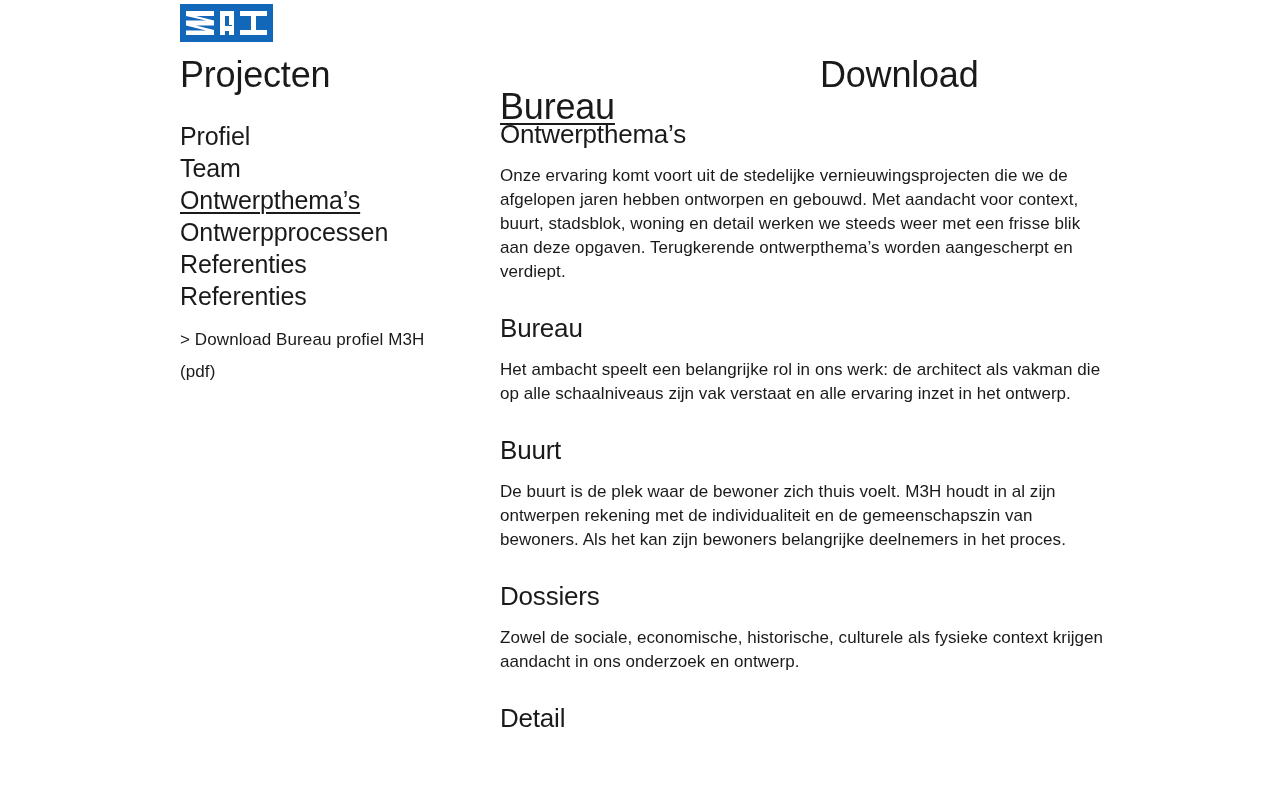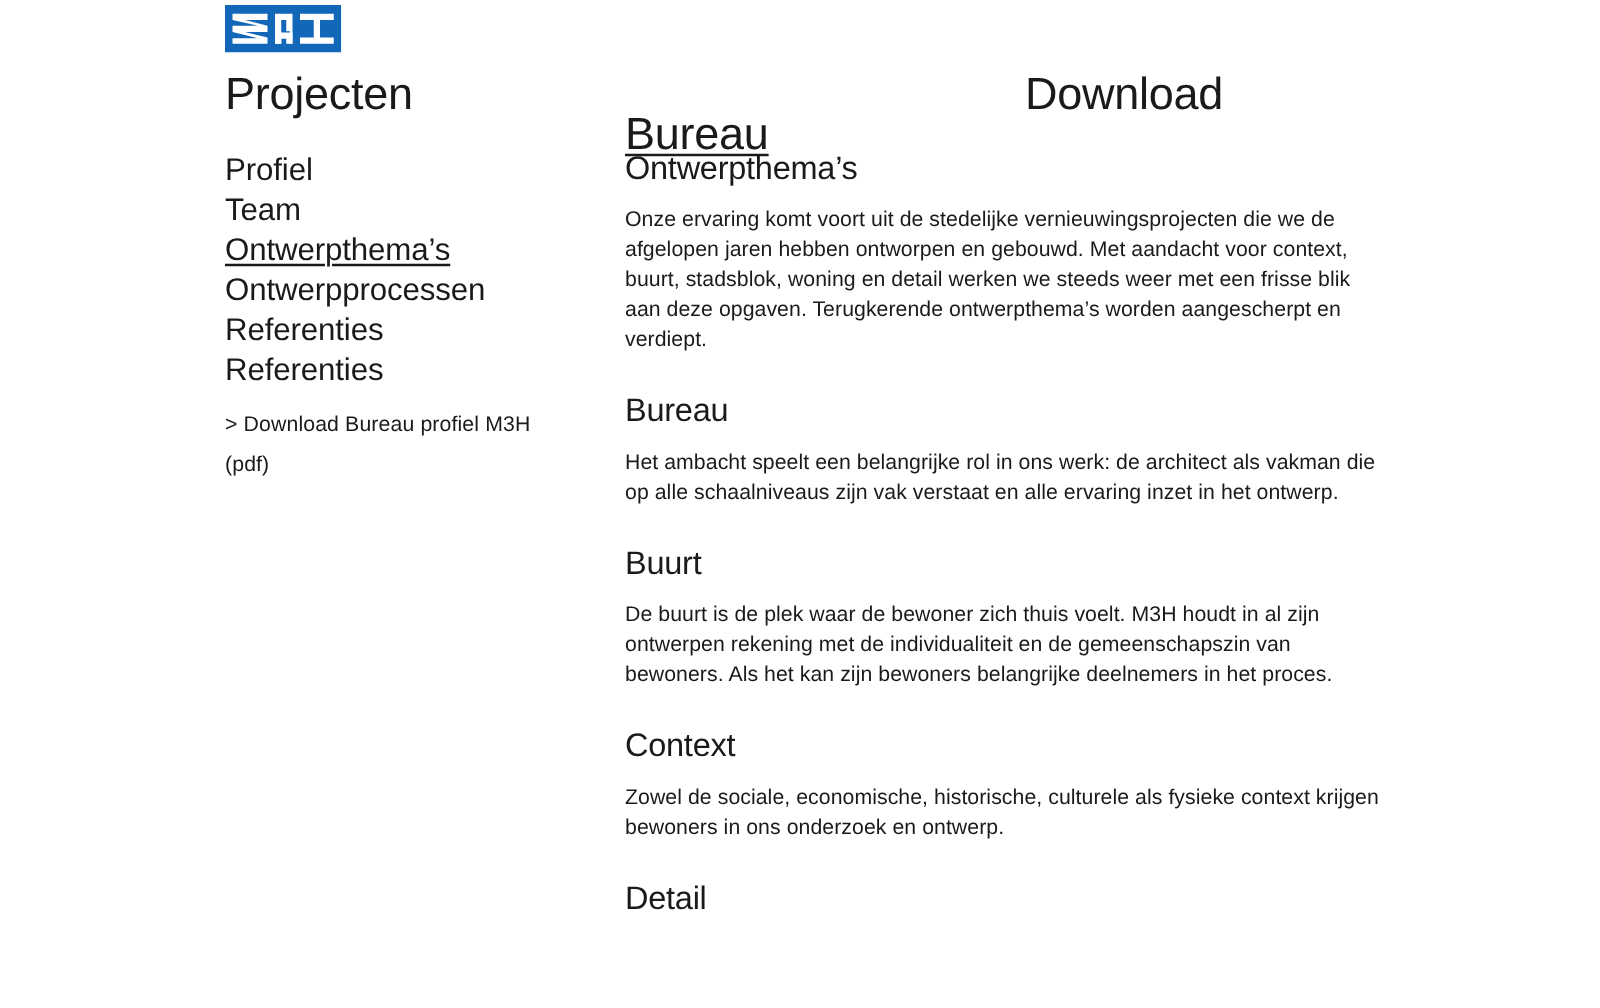--- a/index.html
+++ b/index.html
@@ -190,22 +190,22 @@
       <h2>Bureau</h2>
       <p>Het ambacht speelt een belangrijke rol in ons werk: de architect als vakman die op alle schaalniveaus zijn vak verstaat en alle ervaring inzet in het ontwerp.</p>
     </section>
 
     <section class="section wide">
       <h2>Buurt</h2>
       <p>De buurt is de plek waar de bewoner zich thuis voelt. M3H houdt in al zijn ontwerpen rekening met de individualiteit en de gemeenschapszin van bewoners. Als het kan zijn bewoners belangrijke deelnemers in het proces.</p>
     </section>
 
     <section class="section wide">
-      <h2>Context</h2>
-      <p>Zowel de sociale, economische, historische, culturele als fysieke context krijgen bewoners in ons onderzoek en ontwerp.</p>
+      <h2>Dossiers</h2>
+      <p>Zowel de sociale, economische, historische, culturele als fysieke context krijgen aandacht in ons onderzoek en ontwerp.</p>
     </section>
 
     <section class="section wide">
       <h2>Detail</h2>
     </section>
 
   </main>
 
 </div>
 

